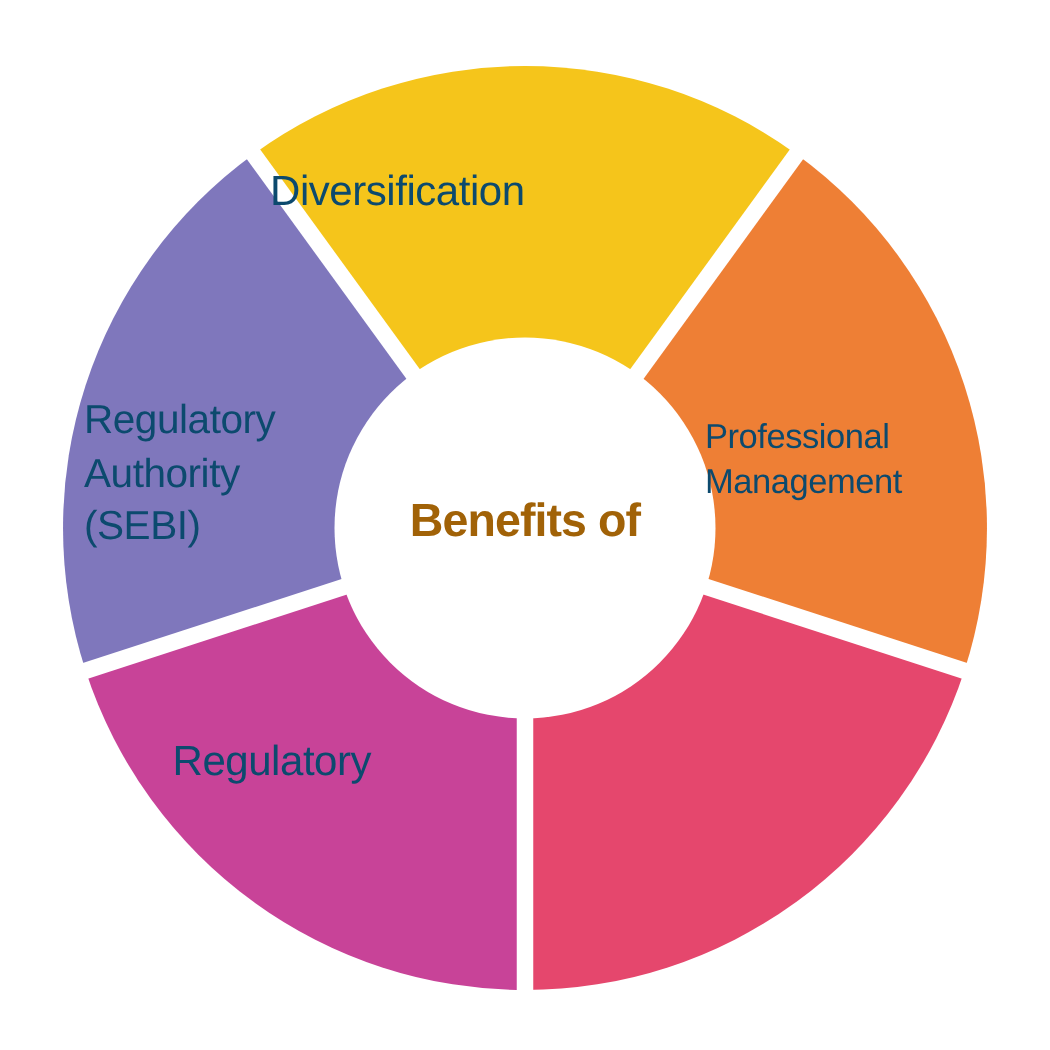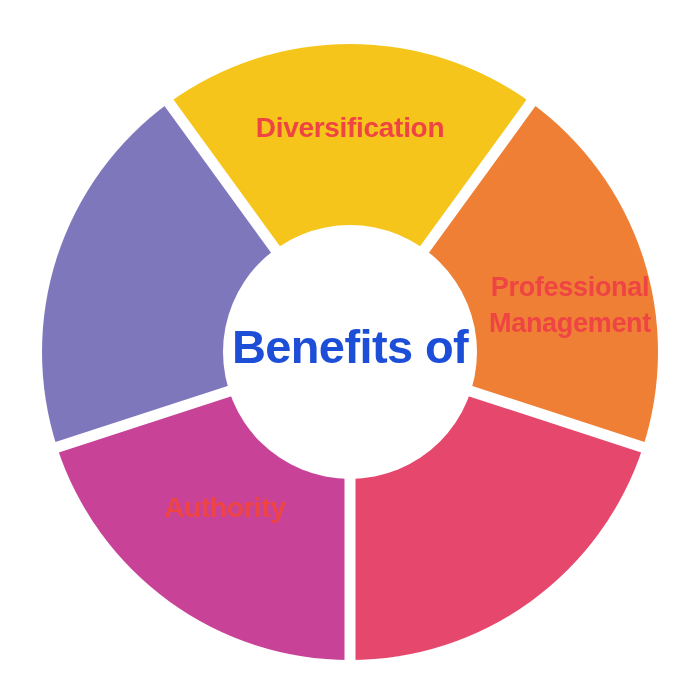--- a/index.html
+++ b/index.html
@@ -16,42 +16,42 @@
     font-family: "Liberation Sans", sans-serif;
   }
   .stage svg {
     position: absolute;
     left: 0;
     top: 0;
   }
   .label {
     position: absolute;
     transform: translate(-50%, -50%);
-    text-align: center;
-    color: #ef4444;
+    text-align: left;
+    color: #0c4a6e;
     font-size: 28px;
     line-height: 1.32;
-    font-weight: 700;
+    font-weight: 400;
     letter-spacing: -0.3px;
     white-space: normal;
   }
   .pos-diversification { left: 350px; top: 128px; width: 340px; }
-  .pos-professional    { left: 570px; top: 306px; width: 200px; font-size: 27px; }
+  .pos-professional    { left: 570px; top: 306px; width: 200px; font-size: 23px; }
   .pos-accessibility   { left: 481px; top: 508px; width: 300px; }
   .pos-liquidity       { left: 225px; top: 508px; width: 220px; }
   .pos-regulatory      { left: 146px; top: 316px; width: 180px; font-size: 27px; }
   .center-title {
     position: absolute;
     left: 350px;
     top: 347px;
     width: 280px;
     transform: translate(-50%, -50%);
     text-align: center;
-    color: #1d4ed8;
-    font-size: 47px;
+    color: #a16207;
+    font-size: 31px;
     font-weight: 700;
     line-height: 1.22;
     letter-spacing: -0.6px;
   }
   .title-line { display: block; }
 </style>
 </head>
 <body>
 
 <div class="stage">
@@ -68,20 +68,21 @@
       <line x1="350" y1="352" x2="350.0" y2="664.0" stroke="#ffffff" stroke-width="11"></line>
       <line x1="350" y1="352" x2="53.3" y2="448.4" stroke="#ffffff" stroke-width="11"></line>
       <circle cx="350" cy="352" r="127" fill="#ffffff"></circle>
     </svg>
 
   <div class="label pos-diversification">Diversification</div>
 
   <div class="label pos-professional">Professional Management</div>
 
 
-  <div class="label pos-liquidity">Authority</div>
+  <div class="label pos-liquidity">Regulatory</div>
 
+  <div class="label pos-regulatory">Regulatory Authority (SEBI)</div>
 
   <div class="center-title">
     <span class="title-line">Benefits of</span>
   </div>
 
 </div>
 
 </body></html>

